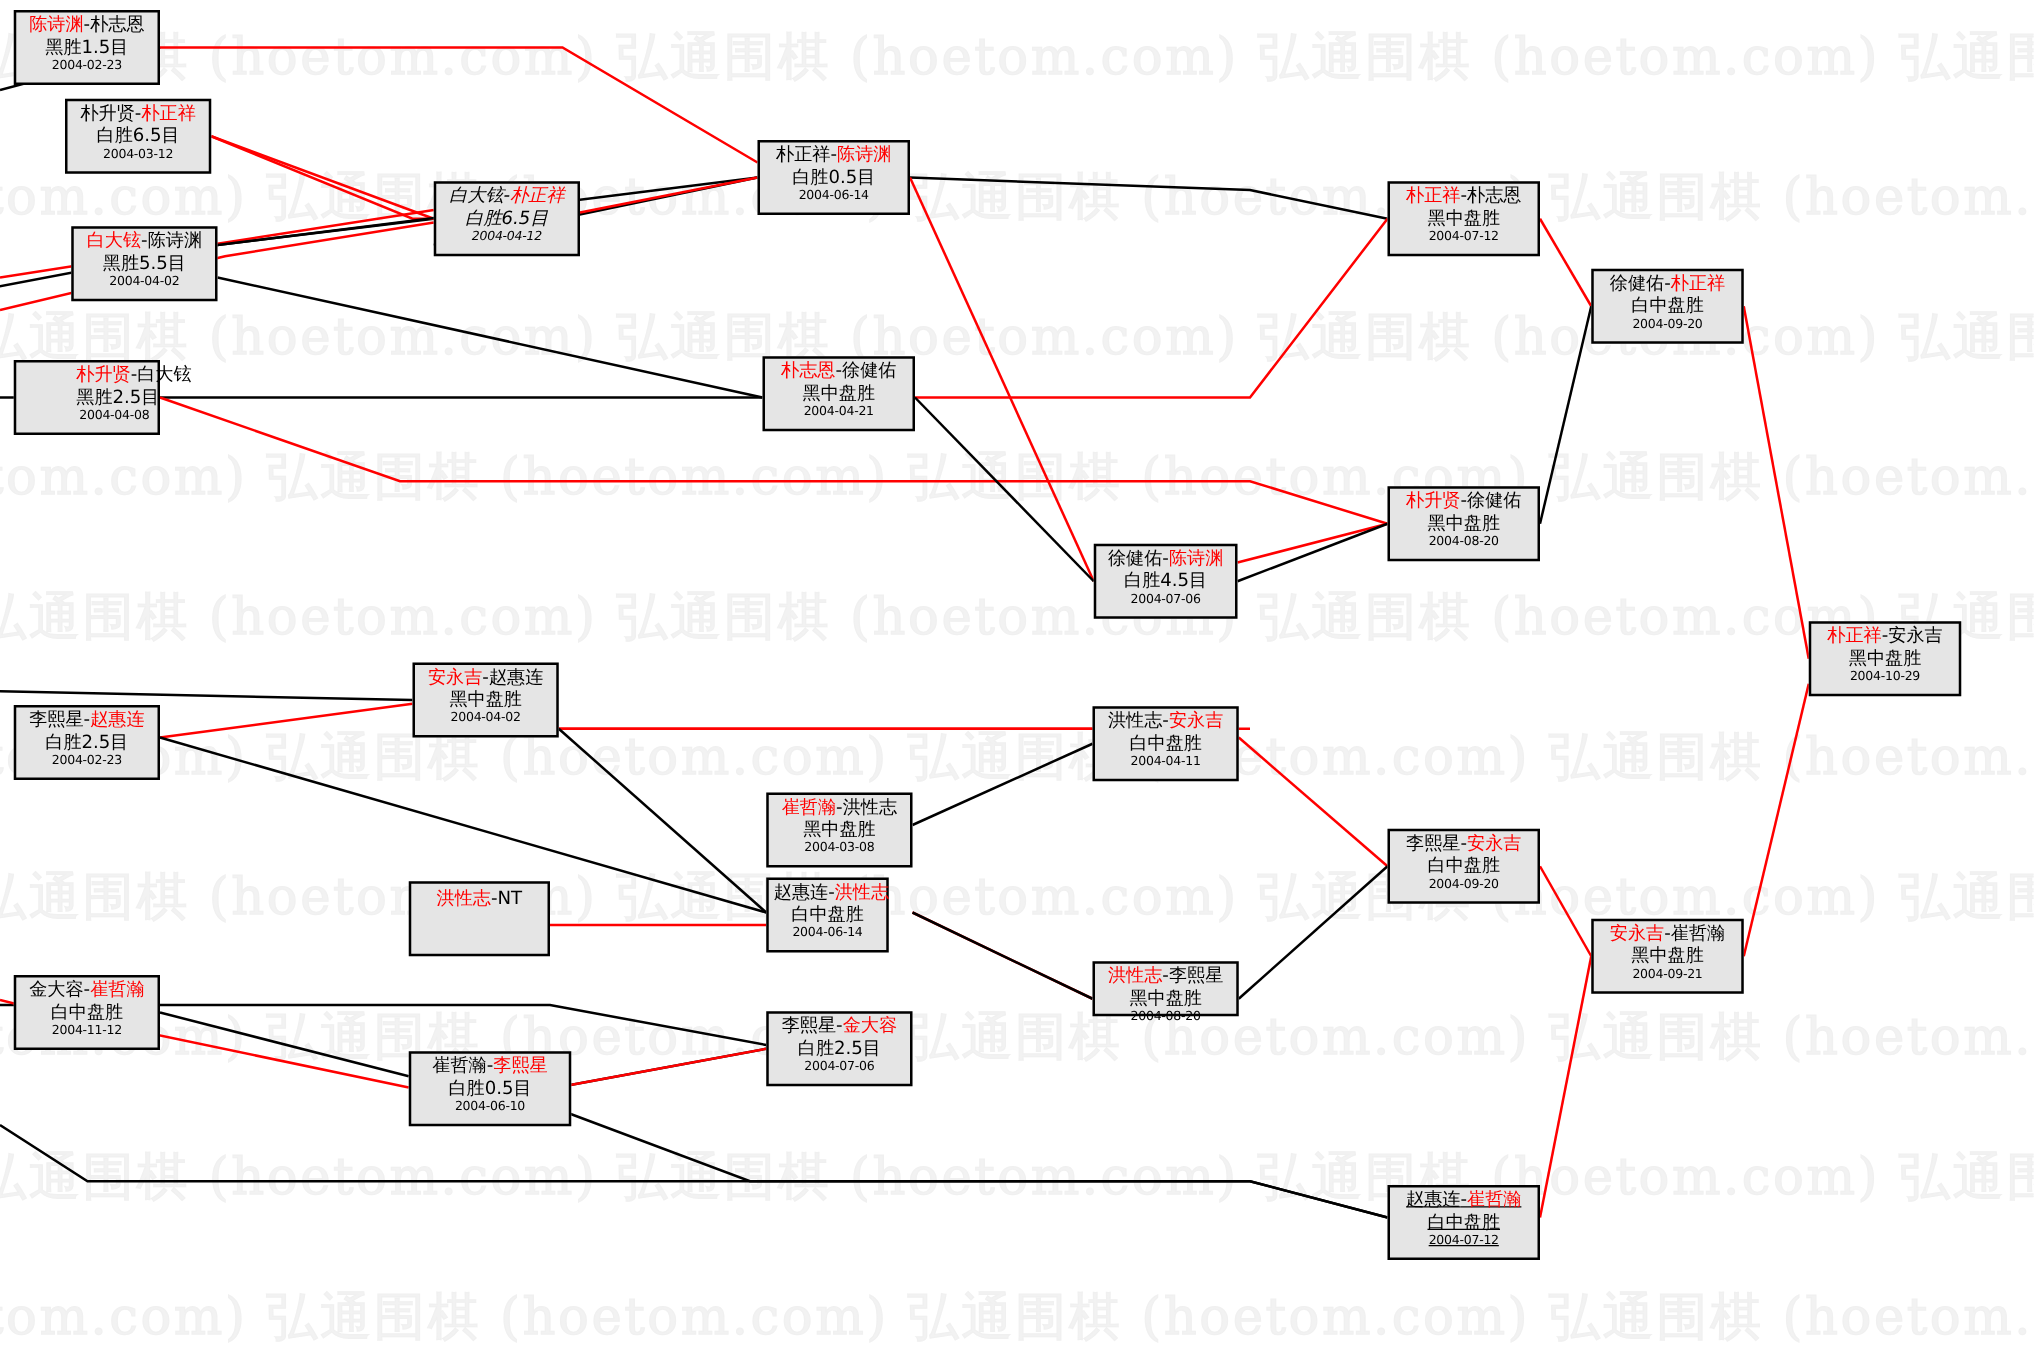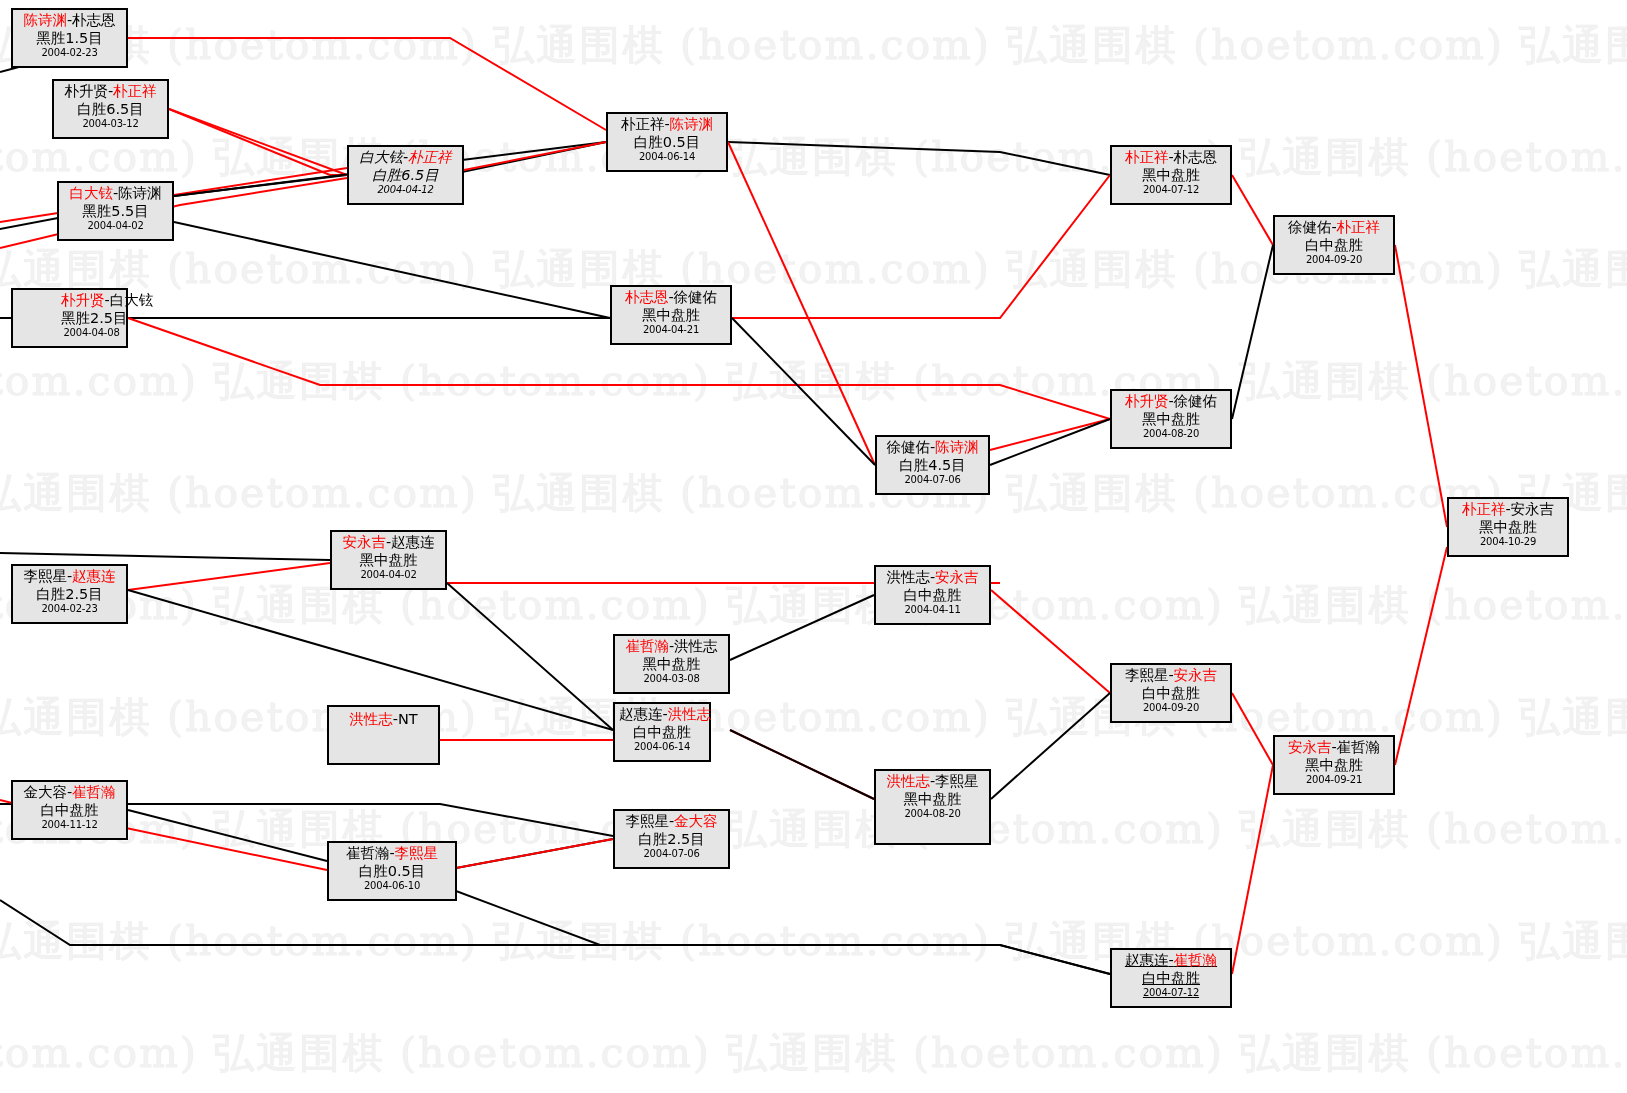--- a/index.html
+++ b/index.html
@@ -187,21 +187,21 @@
         <div class="dt">2004-06-14</div>
       </div>
       <div class="node bye" style="left: 327px; top: 705px; width: 113px; height: 60px;">
         <div class="pl"><span class="w">洪性志</span><span>-</span><span>NT</span></div>
       </div>
       <div class="node" style="left: 11px; top: 780px; width: 117px; height: 60px;">
         <div class="pl"><span>金大容</span><span>-</span><span class="w">崔哲瀚</span></div>
         <div class="res">白中盘胜</div>
         <div class="dt">2004-11-12</div>
       </div>
-      <div class="node" style="left: 874px; top: 769px; width: 117px; height: 76px;">
+      <div class="node" style="left: 874px; top: 769px; width: 117px; height: 44px;">
         <div class="pl"><span class="w">洪性志</span><span>-</span><span>李熙星</span></div>
         <div class="res">黑中盘胜</div>
         <div class="dt">2004-08-20</div>
       </div>
       <div class="node" style="left: 613px; top: 809px; width: 117px; height: 60px;">
         <div class="pl"><span>李熙星</span><span>-</span><span class="w">金大容</span></div>
         <div class="res">白胜2.5目</div>
         <div class="dt">2004-07-06</div>
       </div>
       <div class="node" style="left: 327px; top: 841px; width: 130px; height: 60px;">

